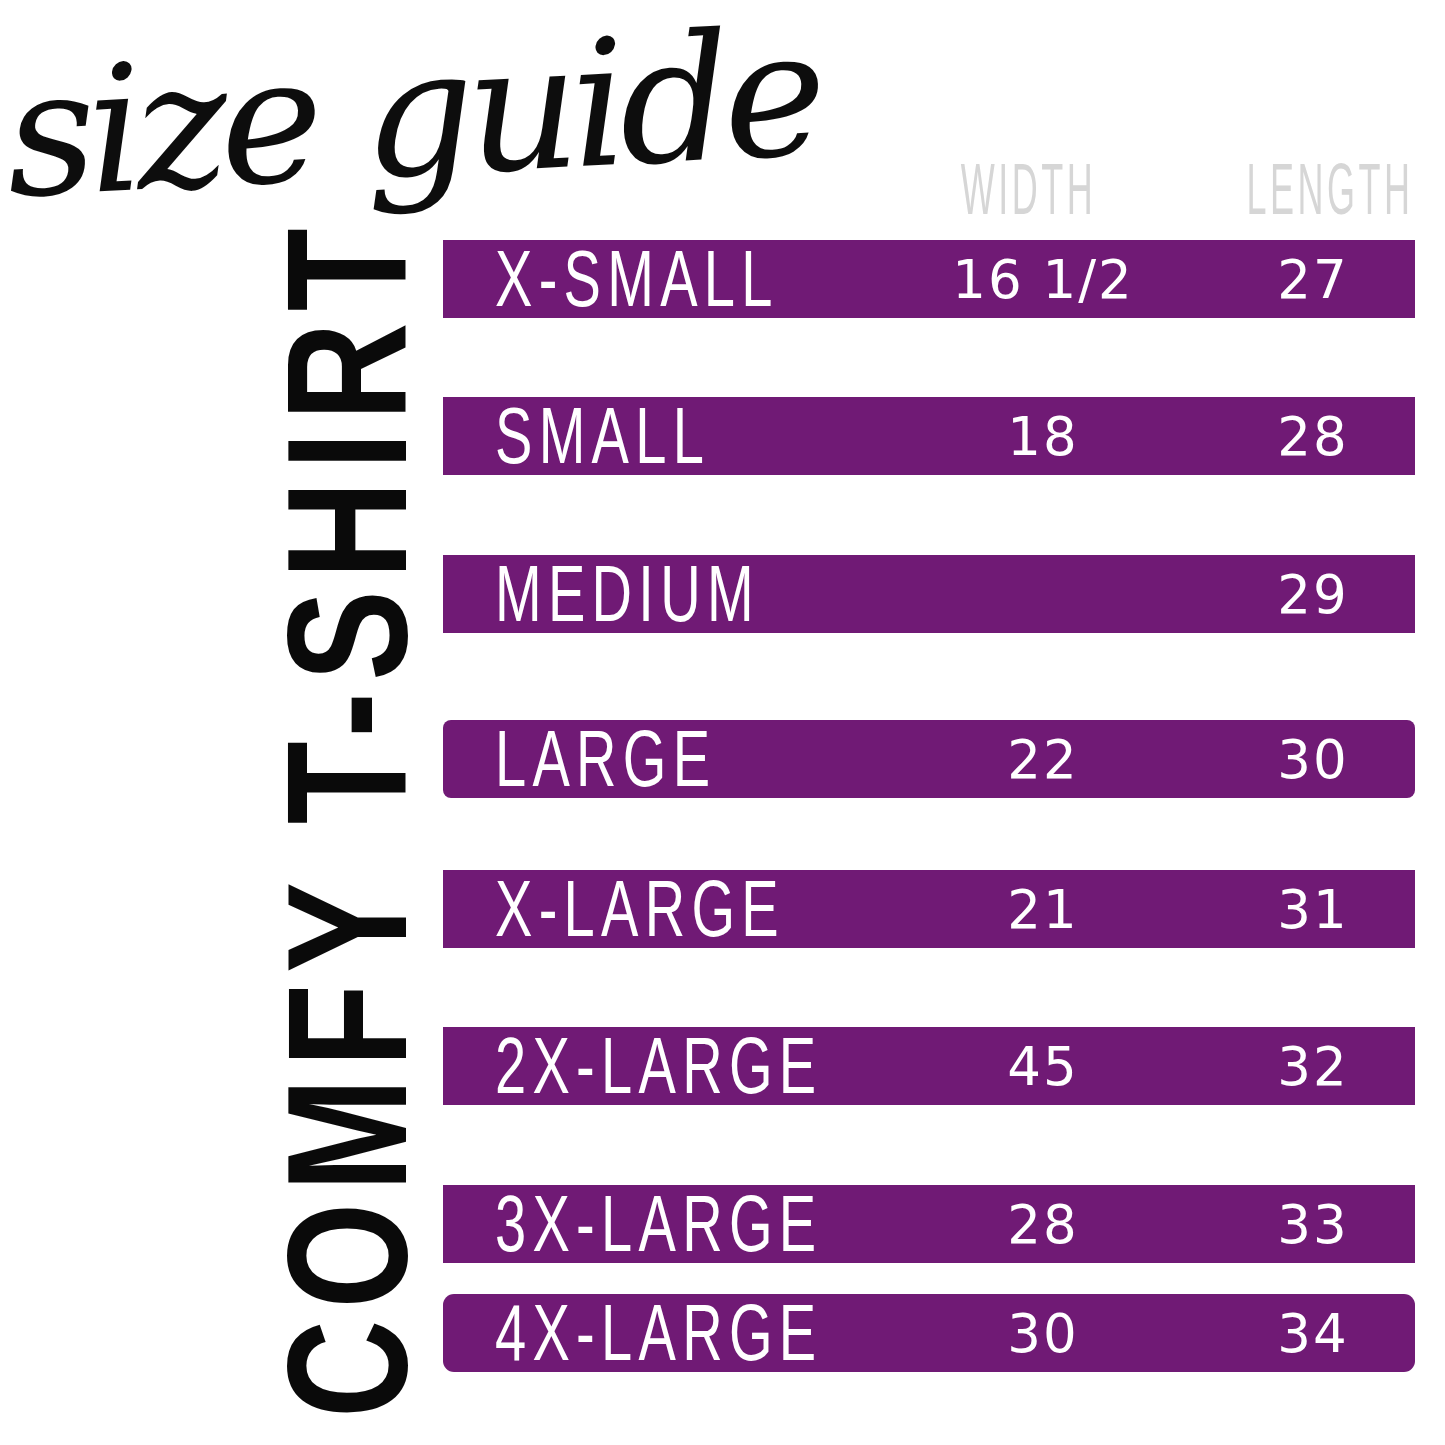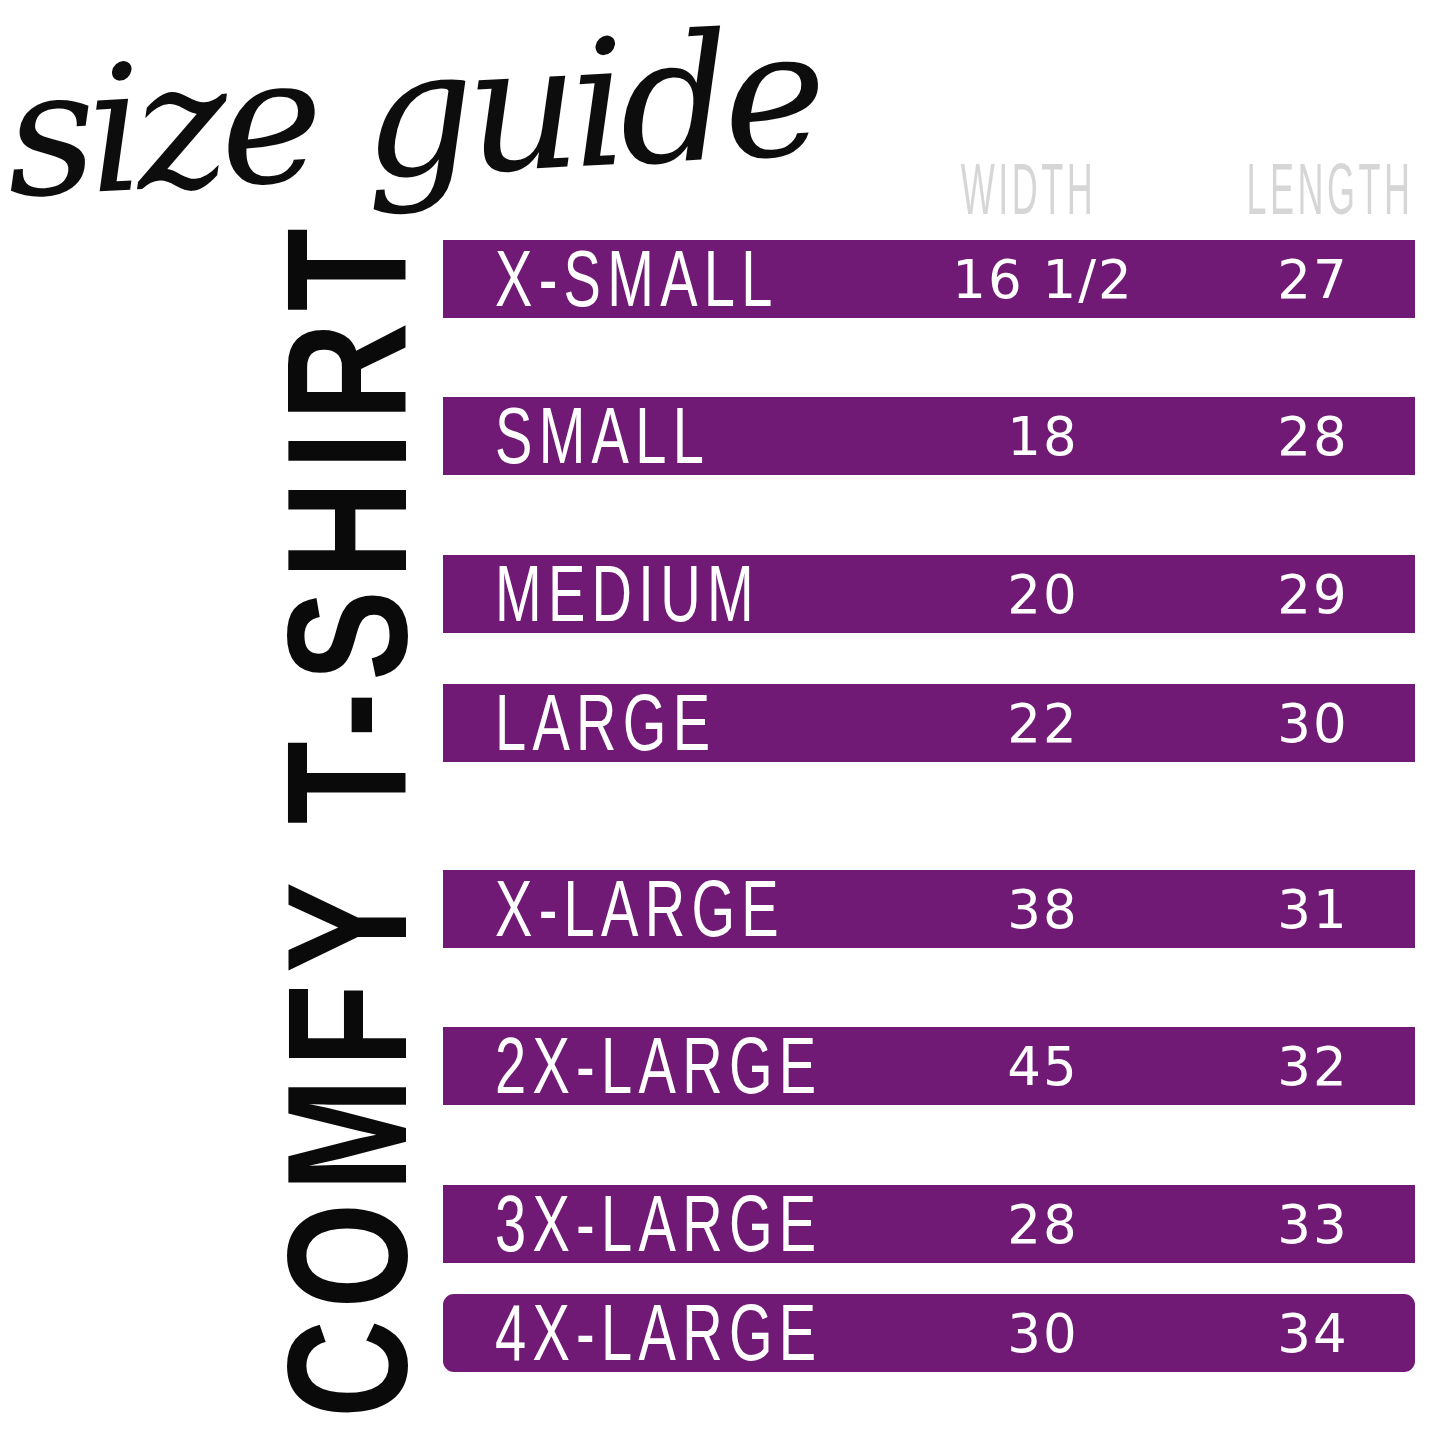--- a/index.html
+++ b/index.html
@@ -78,21 +78,21 @@
   .row {
     position: absolute;
     left: 443px;
     width: 972px;
     height: 78px;
     background: #701a75;
   }
   .r0 { top: 240px; }
   .r1 { top: 397px; }
   .r2 { top: 555px; }
-  .r3 { top: 684px; }
+  .r3 { top: 720px; border-radius: 8px; }
   .r4 { top: 870px; }
   .r5 { top: 1027px; }
   .r6 { top: 1185px; }
   .r7 { top: 1294px; border-radius: 11px; }
 
   .size-label {
     position: absolute;
     left: 52px;
     top: 50%;
     white-space: nowrap;
@@ -143,33 +143,32 @@
   </div>
 
   <div class="row r1">
     <span class="size-label">SMALL</span>
     <span class="val width">18</span>
     <span class="val length">28</span>
   </div>
 
   <div class="row r2">
     <span class="size-label">MEDIUM</span>
-    <span class="val width">20</span>
     <span class="val length">29</span>
   </div>
 
   <div class="row r3">
     <span class="size-label">LARGE</span>
     <span class="val width">22</span>
     <span class="val length">30</span>
   </div>
 
   <div class="row r4">
     <span class="size-label">X-LARGE</span>
-    <span class="val width">38</span>
+    <span class="val width">21</span>
     <span class="val length">31</span>
   </div>
 
   <div class="row r5">
     <span class="size-label">2X-LARGE</span>
     <span class="val width">45</span>
     <span class="val length">32</span>
   </div>
 
   <div class="row r6">

